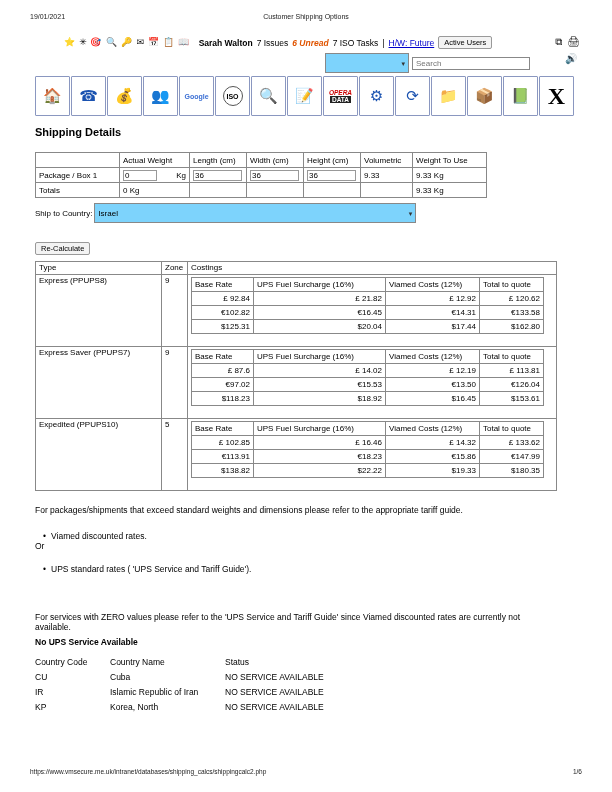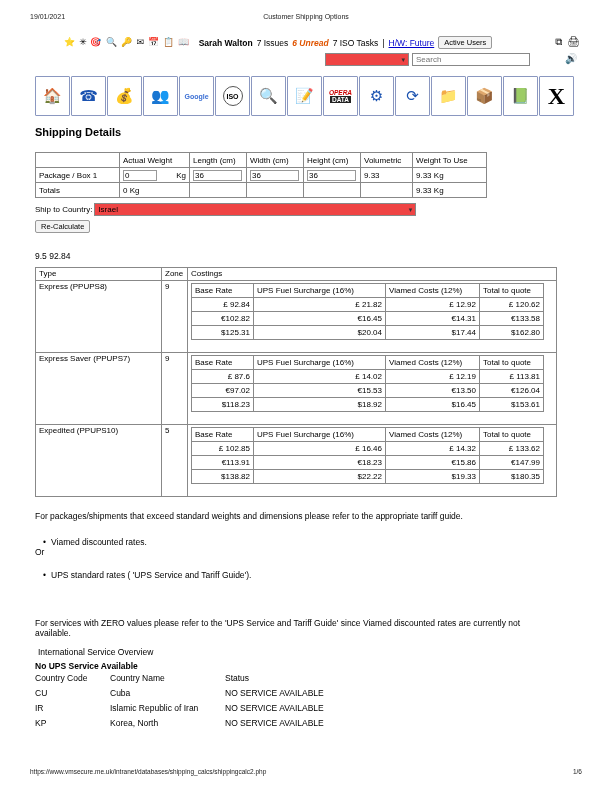--- a/index.html
+++ b/index.html
@@ -15,21 +15,21 @@
   .sic{font-size:9px;cursor:pointer;line-height:1}
   .user{font-weight:bold;margin-left:5px}
   a.plain{color:#000;text-decoration:none}
   .unread{color:#e05400;font-style:italic;font-weight:bold;text-decoration:none}
   .hw{color:#0000cc;text-decoration:underline;cursor:pointer}
   .mini-btn{font-size:7.5px;font-family:inherit;border:1px solid #999;background:#f3f3f3;padding:1px 5px;border-radius:2px;cursor:pointer}
   .right-icons-1{position:absolute;top:36px;right:32px;display:flex;gap:5px;font-size:10px}
   .right-icons-2{position:absolute;top:53px;right:34px;font-size:10px;color:#1a52b0}
 
   .quickbar{position:absolute;top:53px;left:325px;display:flex;gap:3px;align-items:center}
-  .fake-select{border:1px solid #888;background:#ef4444;height:13px;display:flex;align-items:center;justify-content:space-between;font-size:8px;padding:2px 3px;cursor:pointer}
+  .fake-select{border:1px solid #888;background:#7dd3fc;height:13px;display:flex;align-items:center;justify-content:space-between;font-size:8px;padding:9px 3px;cursor:pointer}
   .small-select{width:84px}
   .search-input{width:118px;height:13px;border:1px solid #888;font-size:8px;font-family:inherit;padding:0 3px}
   .arrow{font-size:7px;color:#333;line-height:1}
 
   .toolbar{position:absolute;top:76px;left:35px;display:flex;gap:1px}
   .tb{width:35px;height:40px;border:1px solid #8a97c0;background:#fff;display:flex;flex-direction:column;align-items:center;justify-content:center;font-size:15px;padding:0;cursor:pointer;border-radius:1px}
   .google-text{font-size:7px;font-weight:bold;color:#3b6fd4}
   .iso-badge{font-size:7px;font-weight:bold;border:1px solid #555;border-radius:50%;width:20px;height:20px;display:flex;align-items:center;justify-content:center}
   .opera1{font-size:6.5px;font-weight:bold;font-style:italic;color:#c00}
   .opera2{font-size:6.5px;font-weight:bold;color:#fff;background:#222;padding:0 2px}
@@ -42,41 +42,41 @@
   table{border-collapse:collapse}
   .ship-table{margin-top:14px;border:1px solid #444}
   .ship-table th,.ship-table td{border:1px solid #888;font-weight:normal;text-align:left;padding:1px 3px;font-size:8px;height:15px;vertical-align:middle}
   .sw-label{width:84px}.sw-aw{width:70px}.sw-dim{width:57px}.sw-vol{width:52px}.sw-wtu{width:74px}
   .aw-cell{display:flex;align-items:center;justify-content:space-between}
   .w-input{width:34px;height:11px;border:1px solid #999;font-size:8px;padding:0 1px;font-family:inherit}
   .dim-input{width:49px;height:11px;border:1px solid #999;font-size:8px;padding:0 1px;font-family:inherit}
 
   .shipto-row{margin-top:5px;display:flex;align-items:center;gap:2px}
   .country-select{width:322px;height:13px}
-  .recalc{margin-top:4px;display:inline-block}
+  .recalc{margin-top:19px;display:inline-block}
   .debug{margin-top:18px;font-size:8.5px}
 
   .cost-table{margin-top:6px;width:522px;border:1px solid #4d7c0f}
   .cost-table th.ct,.cost-table td.outer{border:1px solid #888;text-align:left;font-weight:normal;padding:1px 3px;font-size:8px;vertical-align:top}
   th.ct{height:13px}
   .ow-type{width:126px}.ow-zone{width:26px}
   .inner{margin:1px 0 11px 0;border:1px solid #555}
   .inner th{border:1px solid #888;font-weight:normal;text-align:left;padding:1px 3px;height:14px;font-size:8px}
   .inner td{border:1px solid #888;text-align:right;padding:1px 3px;height:14px;font-size:8px}
   .iw1{width:62px}.iw2{width:132px}.iw3{width:94px}.iw4{width:64px}
 
   .note{margin-top:14px;font-size:8.5px;width:522px;line-height:1.25}
   .bullet{margin-top:15px;padding-left:16px;position:relative;font-size:8.5px}
   .bullet::before{content:"\2022";position:absolute;left:8px}
   .b2{margin-top:13px}
   .or{font-size:8.5px}
   .zero{margin-top:38px}
   .intl{margin-top:8px;padding-left:3px;font-size:8.5px}
   .noserv{margin-top:4px;font-weight:bold;font-size:8.5px}
-  .country-table{margin-top:0;font-size:8.5px}
+  .country-table{margin-top:8px;font-size:8.5px}
   .country-table th,.country-table td{font-weight:normal;text-align:left;padding:0;height:15px;vertical-align:middle;font-size:8.5px}
   .cc1{width:75px}.cc2{width:115px}.cc3{width:180px}
 
   .print-footer{position:absolute;left:30px;right:30px;top:768px;font-size:6.5px;display:flex;justify-content:space-between;color:#222}
 </style>
 </head>
 <body>
 
 <div class="sheet">
 
@@ -213,21 +213,20 @@
     <div class="shipto-row">
       <span>Ship to Country:</span>
       <div class="fake-select country-select">
         <span>Israel</span>
         <span class="arrow">▾</span>
       </div>
     </div>
 
     <button class="mini-btn recalc">Re-Calculate</button>
 
-    <div class="debug">9.5 92.84</div>
 
     <table class="cost-table">
       <tbody>
           <tr>
         <th class="ct ow-type">Type</th>
         <th class="ct ow-zone">Zone</th>
         <th class="ct">Costings</th>
       </tr>
 
       <tr>
@@ -335,21 +334,20 @@
         </td>
       </tr>
     </tbody>
       </table>
 
     <div class="note">For packages/shipments that exceed standard weights and dimensions please refer to the appropriate tariff guide.</div>
     <div class="bullet">Viamed discounted rates.</div>
     <div class="or">Or</div>
     <div class="bullet b2">UPS standard rates ( 'UPS Service and Tariff Guide').</div>
     <div class="note zero">For services with ZERO values please refer to the 'UPS Service and Tariff Guide' since Viamed discounted rates are currently not available.</div>
-    <div class="intl">International Service Overview</div>
     <div class="noserv">No UPS Service Available</div>
 
     <table class="country-table">
       <tbody>
           <tr>
         <th class="cc1">Country Code</th>
         <th class="cc2">Country Name</th>
         <th class="cc3">Status</th>
       </tr>
       <tr>

